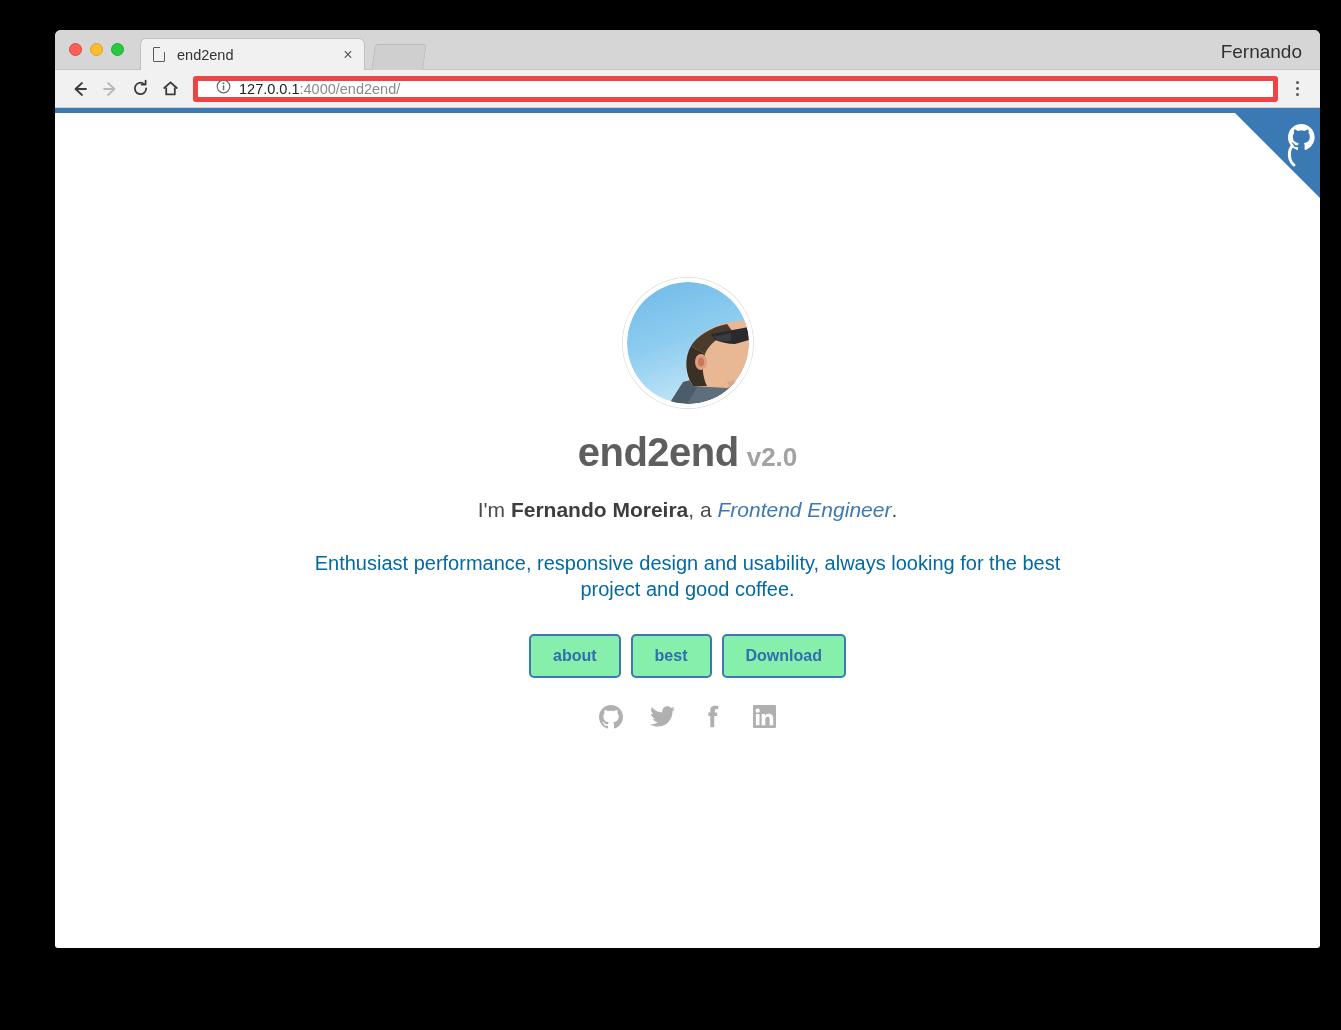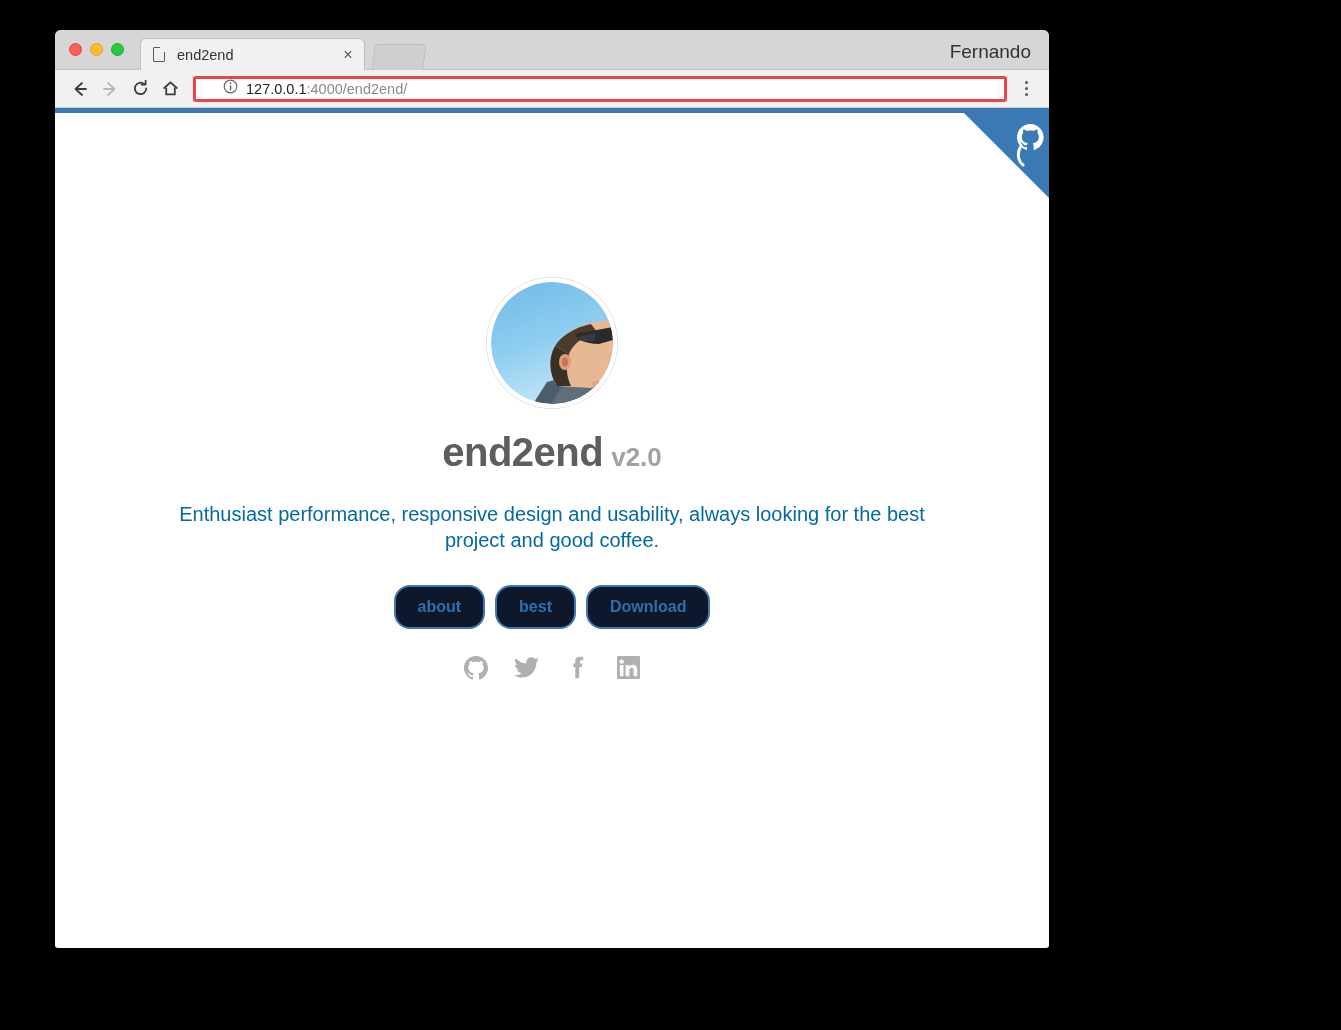--- a/index.html
+++ b/index.html
@@ -10,21 +10,21 @@
     background: #000000;
     font-family: "Liberation Sans", sans-serif;
     overflow: hidden;
   }
 
   
   .browser-window {
     position: absolute;
     left: 55px;
     top: 30px;
-    width: 994px;
+    width: 1265px;
     height: 918px;
     background: #ffffff;
     border-radius: 6px 6px 3px 3px;
     overflow: hidden;
     box-shadow: 0 2px 14px rgba(0,0,0,0.45);
   }
 
   
   .tabstrip {
     position: relative;
@@ -127,25 +127,25 @@
     display: flex; align-items: center; justify-content: center;
     flex: 0 0 auto;
   }
   .nav-btn svg { display: block; }
 
   .omnibox {
     flex: 1 1 auto;
     height: 26px;
     margin: 0 6px 0 8px;
     background: #ffffff;
-    border: 3px solid #ef4444;
+    border: 5px solid #ef4444;
     border-radius: 3px;
     display: flex;
     align-items: center;
-    padding: 0 27px;
+    padding: 0 18px;
   }
   .info-icon { flex: 0 0 auto; margin-right: 8px; display: block; }
   .url-text {
     font-size: 14.5px;
     color: #222222;
     white-space: nowrap;
   }
   .url-text .dim { color: #8a8a8a; }
 
   .menu-btn {
@@ -245,22 +245,22 @@
   }
 
   .actions {
     margin-top: 32px;
     display: flex;
     justify-content: center;
     gap: 10px;
   }
   .btn {
     border: 2px solid #3b79b4;
-    border-radius: 16px;
-    background: #0f172a;
+    border-radius: 5px;
+    background: #86efac;
     color: #2f6fae;
     font-size: 16px;
     font-weight: bold;
     font-family: "Liberation Sans", sans-serif;
     padding: 11px 22px;
     line-height: 1.1;
     cursor: pointer;
   }
 
   .socials {
@@ -398,20 +398,21 @@
             <ellipse cx="74" cy="80" rx="6" ry="8" fill="#de9f7d"></ellipse>
             <ellipse cx="74" cy="80" rx="3" ry="4.5" fill="#c8755c"></ellipse>
 
             <path d="M100 100 L122 96 L122 106 L104 108 Z" fill="#d9a787"></path>
           </g>
         </svg>
       </div>
 
       <div class="site-title"><span>end2end</span><span class="version">v2.0</span></div>
 
+      <div class="tagline"><span>I'm </span><b>Fernando Moreira</b><span>, a </span><a class="role">Frontend Engineer</a><span>.</span></div>
 
       <div class="blurb">Enthusiast performance, responsive design and usability, always looking for the best project and good coffee.</div>
 
       <div class="actions">
         <button class="btn">about</button>
         <button class="btn">best</button>
         <button class="btn">Download</button>
       </div>
 
       <div class="socials">

